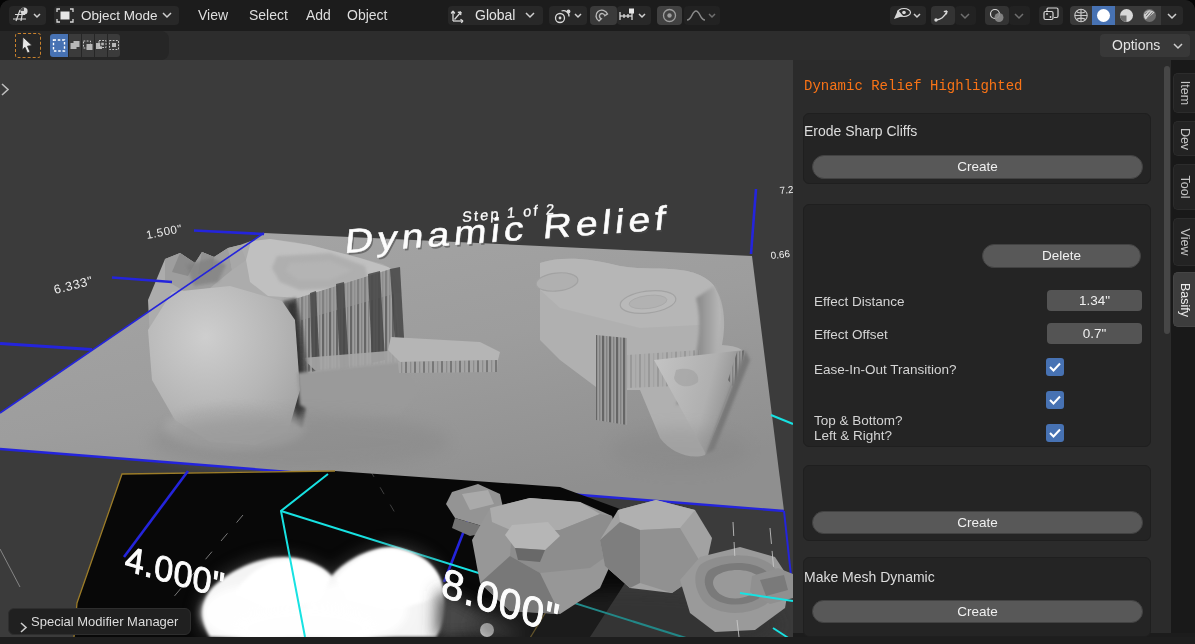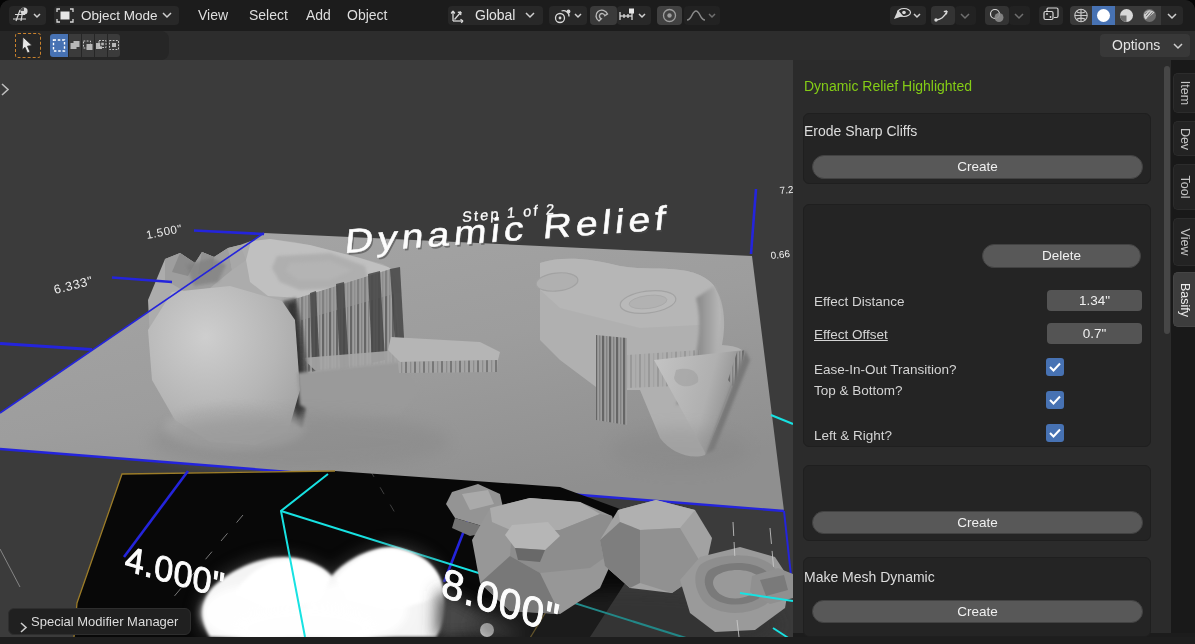--- a/index.html
+++ b/index.html
@@ -489,40 +489,40 @@
       </g>
 
       <path d="M2,24 L8,29.5 L2,35" stroke="#bdbdbd" stroke-width="1.6" fill="none"></path>
     </svg>
     <div id="modlabel"><span style="position:absolute;left:10px;top:8px;"><svg width="9" height="13" viewBox="0 0 9 13">
             <path d="M2 2 L7 6.5 L2 11" stroke="#cccccc" stroke-width="1.6" fill="none"></path>
           </svg></span><span style="padding-left:22px;">Special Modifier Manager</span></div>
   </div>
 
   <div id="sidebar">
-    <div style="position:absolute; left:11px; top:18px; color:#84cc16; font-size:14px;">Dynamic Relief Highlighted</div>
+    <div style="position:absolute; left:11px; top:18px; color:#f97316; font-size:14px;font-family:Liberation Mono, monospace;">Dynamic Relief Highlighted</div>
 
     <div class="panel" style="top:53px; height:71px;">
       <div class="ptitle" style="margin-top:9px;">Erode Sharp Cliffs</div>
       <div class="bbtn" style="left:8px; top:41px; width:331px; height:24px; line-height:22px;">Create</div>
     </div>
 
     <div class="panel" style="top:144px; height:243px;">
       <div class="bbtn" style="left:178px; top:39px; width:159px; height:24px; line-height:22px;">Delete</div>
       <div class="lab" style="top:89px;">Effect Distance</div>
       <div class="field" style="left:243px; top:85px; width:95px; height:21px; line-height:21px;">1.34"</div>
-      <div class="lab" style="top:122px;text-decoration:underline;">Effect Offset</div>
+      <div class="lab" style="top:122px;">Effect Offset</div>
       <div class="field" style="left:243px; top:118px; width:95px; height:21px; line-height:21px;">0.7"</div>
       <div class="lab" style="top:157px;">Ease-In-Out Transition?</div>
       <div class="cbx" style="top:153px;">
           <svg width="14" height="12" viewBox="0 0 14 12">
             <path d="M2 6 L5.5 9.5 L12 2.5" stroke="#ffffff" stroke-width="2" fill="none"></path>
           </svg>
         </div>
-      <div class="lab" style="top:178px;text-align:right;">Top &amp; Bottom?</div>
+      <div class="lab" style="top:208px;text-align:right;">Top &amp; Bottom?</div>
       <div class="cbx" style="top:186px;">
           <svg width="14" height="12" viewBox="0 0 14 12">
             <path d="M2 6 L5.5 9.5 L12 2.5" stroke="#ffffff" stroke-width="2" fill="none"></path>
           </svg>
         </div>
       <div class="lab" style="top:223px;">Left &amp; Right?</div>
       <div class="cbx" style="top:219px;">
           <svg width="14" height="12" viewBox="0 0 14 12">
             <path d="M2 6 L5.5 9.5 L12 2.5" stroke="#ffffff" stroke-width="2" fill="none"></path>
           </svg>

